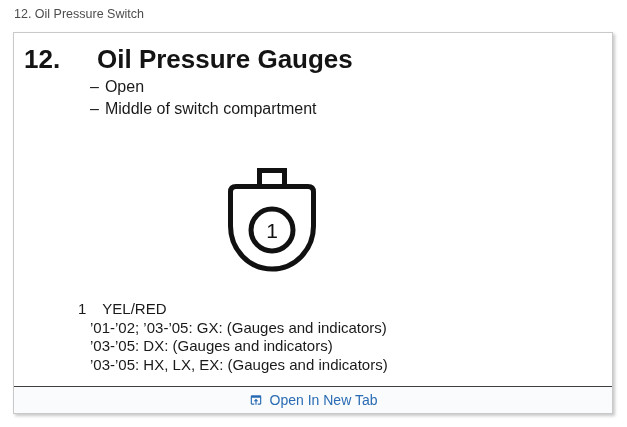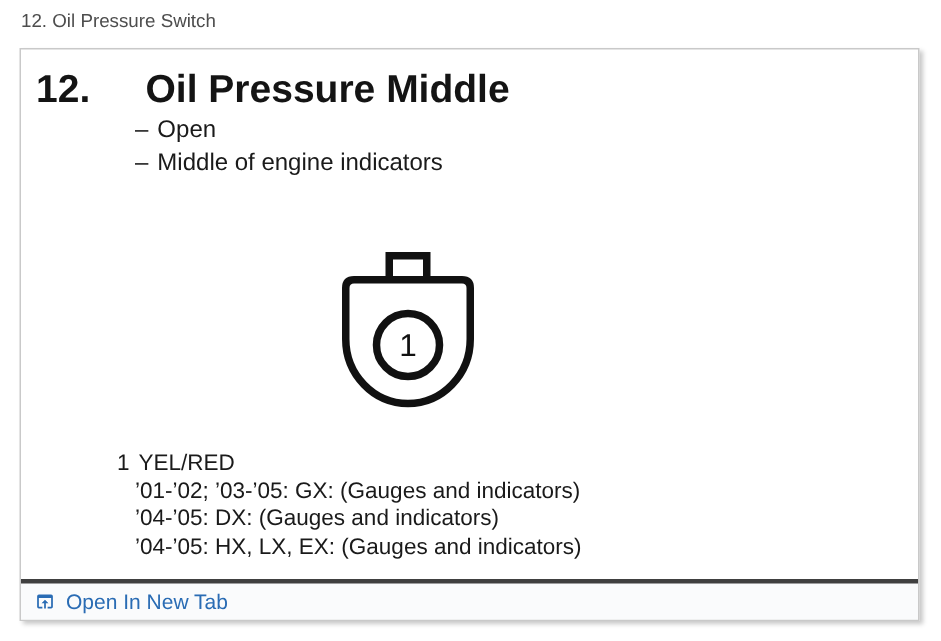--- a/index.html
+++ b/index.html
@@ -49,32 +49,32 @@
     position: absolute;
     left: 212px; top: 131px;
   }
   .notes {
     position: absolute;
     left: 64px; top: 267px;
     font-size: 15px;
     line-height: 18.6px;
     color: #1a1a1a;
   }
-  .notes .wire { margin-left: 6px; }
+  .notes .wire { margin-left: 16px; }
   .notes .cont { padding-left: 12px; }
   .footer {
     position: absolute;
     left: 0; right: 0; bottom: 0;
     height: 27px;
     box-sizing: border-box;
     background: #fafbfc;
-    border-top: 3px solid #404040;
+    border-top: 1px solid #404040;
     display: flex;
     align-items: center;
-    justify-content: space-between;
+    justify-content: center;
     padding: 4px 9px;
   }
   .link {
     display: flex;
     align-items: center;
     font-size: 14px;
     color: #2a6cb4;
     cursor: pointer;
     white-space: nowrap;
   }
@@ -83,46 +83,46 @@
   .link .ic-right { margin-right: 4px; transform: translateY(-2px); }
 </style>
 </head>
 <body>
 
 <div class="page-label">12. Oil Pressure Switch</div>
 
 <div class="panel">
 
   <div class="heading">
-    <span class="num">12.</span><span>Oil Pressure Middle</span>
+    <span class="num">12.</span><span>Oil Pressure Gauges</span>
   </div>
 
   <div class="bullets">
     <div class="bullet">
       <span class="dash">–</span><span>Open</span>
     </div>
     <div class="bullet">
-      <span class="dash">–</span><span>Middle of engine indicators</span>
+      <span class="dash">–</span><span>Middle of switch compartment</span>
     </div>
   </div>
 
   <svg class="connector" width="92" height="112" viewBox="0 0 92 112">
     <path d="M 33.5,24 V 6.5 H 58.5 V 24" fill="none" stroke="#111" stroke-width="5"></path>
     <path d="M 10,22.5 H 82 Q 87.5,22.5 87.5,28 V 62 A 41.5,43 0 0 1 4.5,62 V 28 Q 4.5,22.5 10,22.5 Z" fill="none" stroke="#111" stroke-width="5" stroke-linejoin="round"></path>
     <circle cx="46" cy="66" r="21" fill="none" stroke="#111" stroke-width="5"></circle>
     <text x="46" y="73.5" text-anchor="middle" font-size="21" font-family="Liberation Sans, DejaVu Sans, sans-serif" fill="#111">1</text>
   </svg>
 
   <div class="notes">
     <div>
       <span>1</span><span class="wire">YEL/RED</span>
     </div>
     <div class="cont">’01-’02; ’03-’05: GX: (Gauges and indicators)</div>
-    <div class="cont">’04-’05: DX: (Gauges and indicators)</div>
-    <div class="cont">’04-’05: HX, LX, EX: (Gauges and indicators)</div>
+    <div class="cont">’03-’05: DX: (Gauges and indicators)</div>
+    <div class="cont">’03-’05: HX, LX, EX: (Gauges and indicators)</div>
   </div>
 
   <div class="footer">
     <div class="link">
       <svg class="ic-left" width="14" height="14" viewBox="0 0 24 24" fill="#2a6cb4">
         <path d="M19 4H5a2 2 0 0 0-2 2v12a2 2 0 0 0 2 2h4v-2H5V8h14v10h-4v2h4a2 2 0 0 0 2-2V6a2 2 0 0 0-2-2zm-7 6l-4 4h3v6h2v-6h3l-4-4z"></path>
       </svg>
       <span>Open In New Tab</span>
     </div>
   </div>

